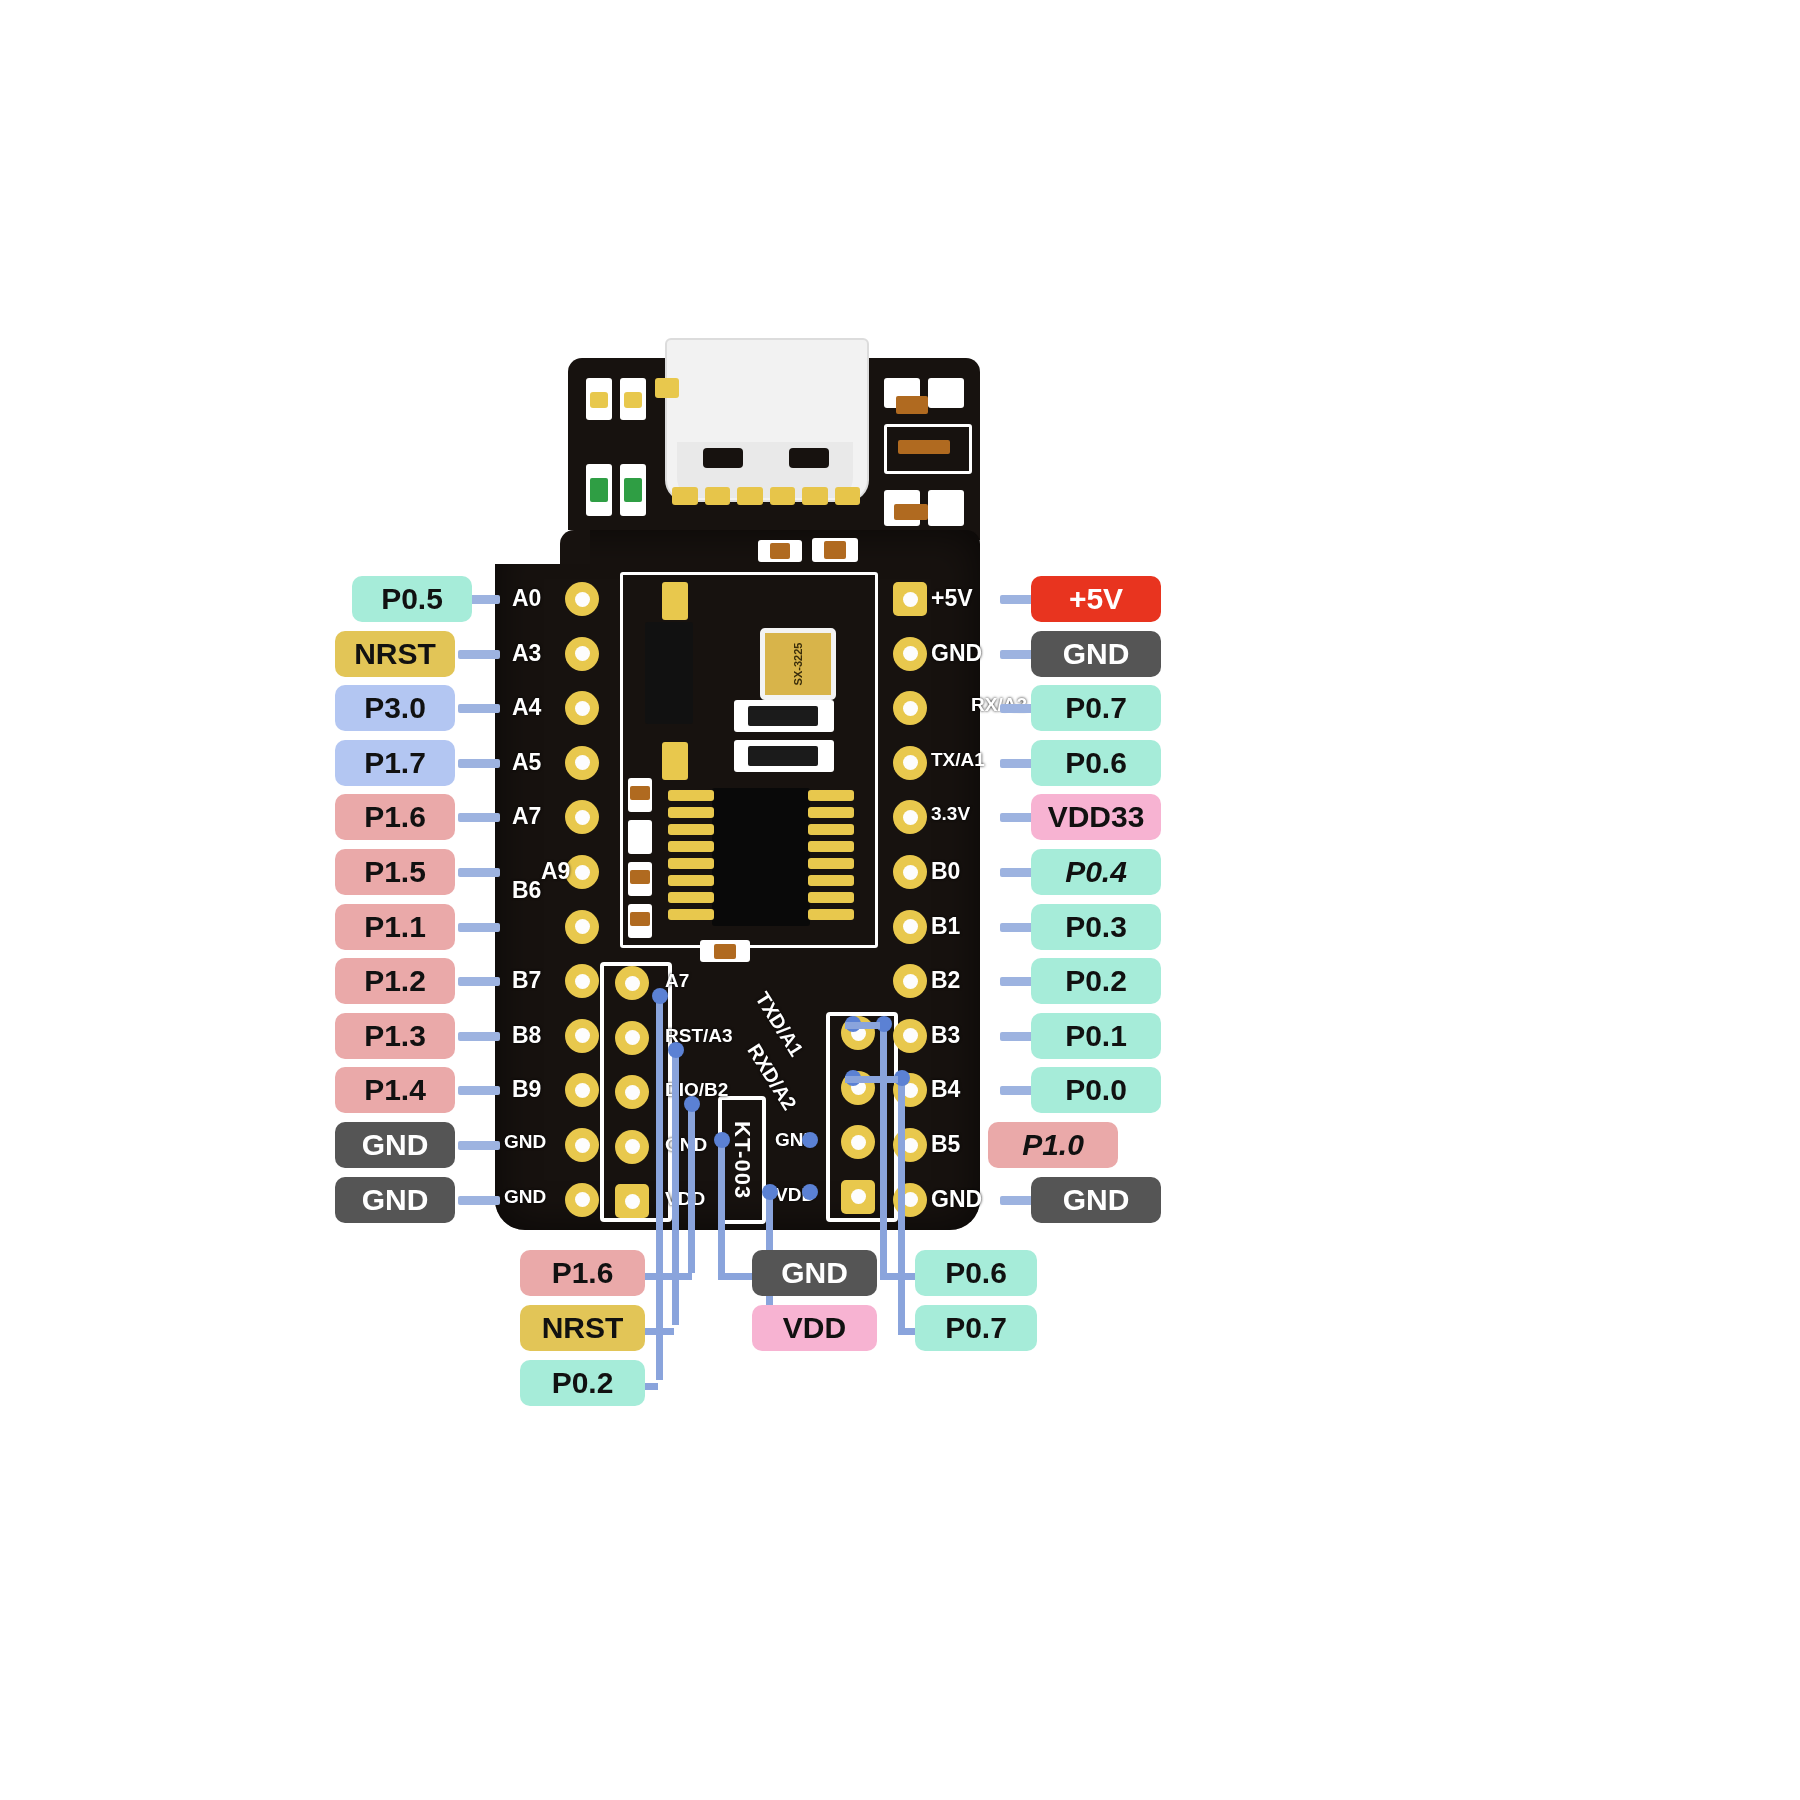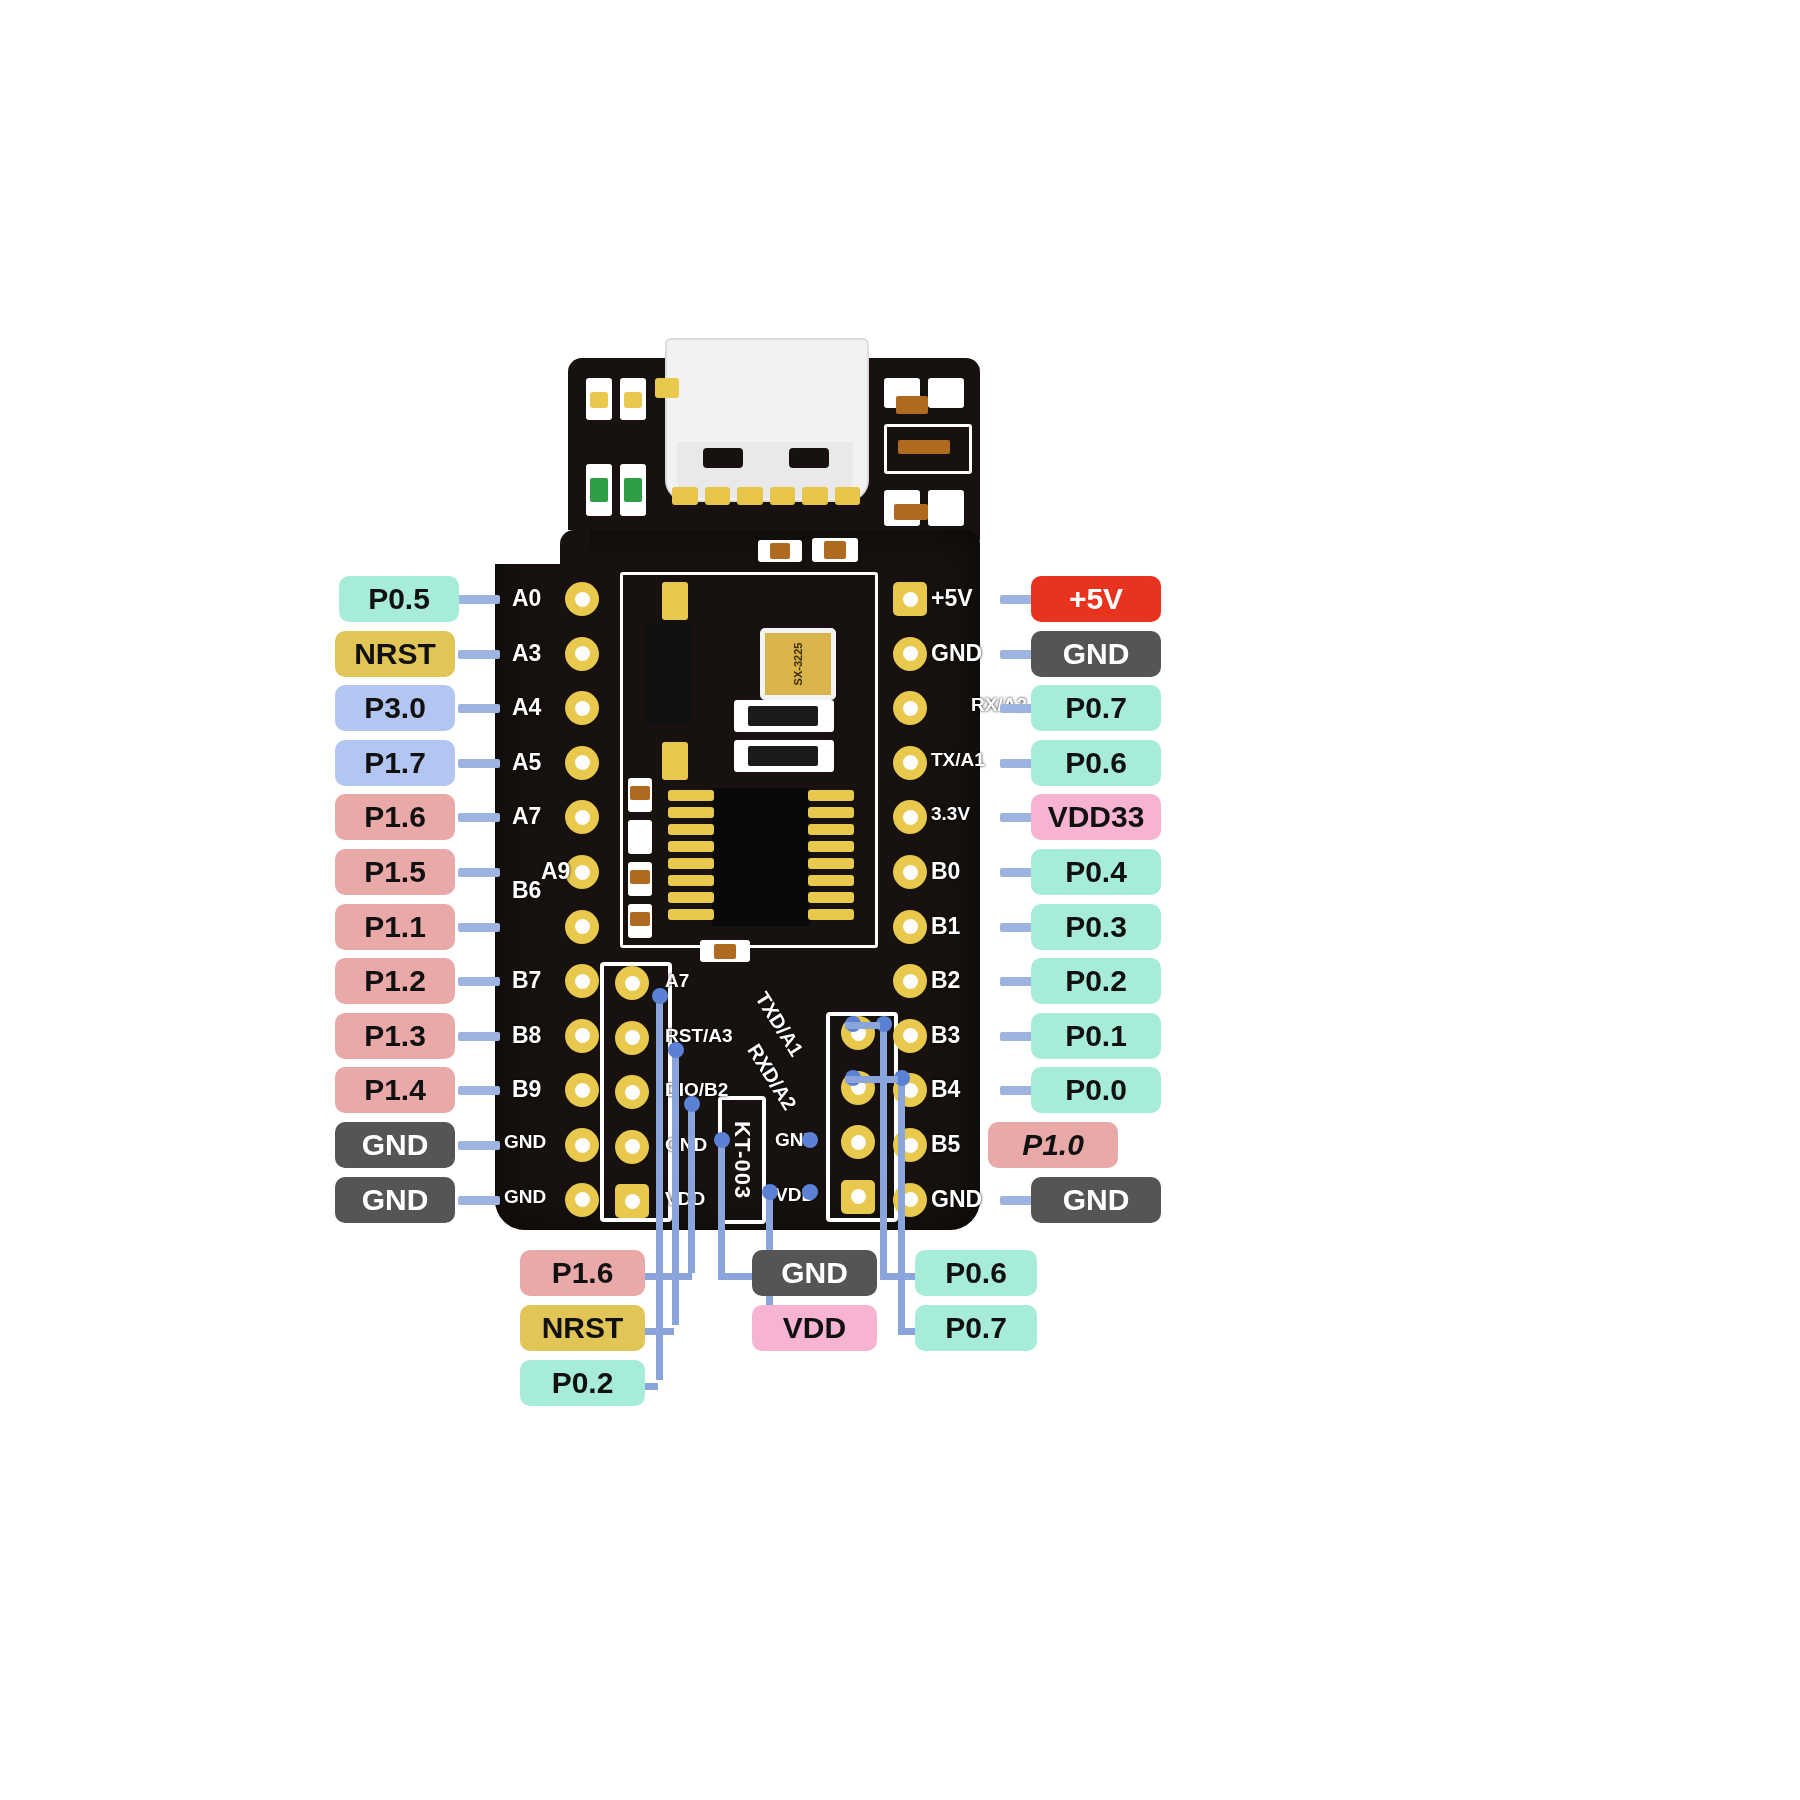--- a/index.html
+++ b/index.html
@@ -221,21 +221,21 @@
   <div class="hdrbox" style="left:600px;top:962px;width:64px;height:252px;"></div>
   <div class="hdrbox" style="left:826px;top:1012px;width:64px;height:202px;"></div>
   <div class="vertchip">
     <span>KT-003</span>
   </div>
 
   <div id="left-rail">
       <div class="hole" style="left: 565px; top: 582px;"></div>
       <div class="pinname" style="left: 512px; top: 585px;">A0</div>
       <div class="stub" style="left: 458px; top: 595px; width: 42px;"></div>
-      <div class="lbl left" style="left: 339px; top: 576px; background: rgb(166, 236, 217);">P0.5</div>
+      <div class="lbl left" style="left: 352px; top: 576px; background: rgb(166, 236, 217);">P0.5</div>
       <div class="hole" style="left: 565px; top: 636.6px;"></div>
       <div class="pinname" style="left: 512px; top: 639.6px;">A3</div>
       <div class="stub" style="left: 458px; top: 649.6px; width: 42px;"></div>
       <div class="lbl left" style="left: 335px; top: 630.6px; background: rgb(226, 197, 87);">NRST</div>
       <div class="hole" style="left: 565px; top: 691.2px;"></div>
       <div class="pinname" style="left: 512px; top: 694.2px;">A4</div>
       <div class="stub" style="left: 458px; top: 704.2px; width: 42px;"></div>
       <div class="lbl left" style="left: 335px; top: 685.2px; background: rgb(179, 198, 242);">P3.0</div>
       <div class="hole" style="left: 565px; top: 745.8px;"></div>
       <div class="pinname" style="left: 512px; top: 748.8px;">A5</div>
@@ -292,21 +292,21 @@
       <div class="pinname sm" style="left: 931px; top: 748.8px;">TX/A1</div>
       <div class="stub" style="left: 1000px; top: 758.8px; width: 42px;"></div>
       <div class="lbl right" style="left: 1031px; top: 739.8px; background: rgb(166, 236, 217);">P0.6</div>
       <div class="hole" style="left: 893px; top: 800.4px;"></div>
       <div class="pinname sm" style="left: 931px; top: 803.4px;">3.3V</div>
       <div class="stub" style="left: 1000px; top: 813.4px; width: 42px;"></div>
       <div class="lbl right" style="left: 1031px; top: 794.4px; background: rgb(247, 179, 210);">VDD33</div>
       <div class="hole" style="left: 893px; top: 855px;"></div>
       <div class="pinname" style="left: 931px; top: 858px;">B0</div>
       <div class="stub" style="left: 1000px; top: 868px; width: 42px;"></div>
-      <div class="lbl right" style="left: 1031px; top: 849px; background: rgb(166, 236, 217);">P0.4</div>
+      <div class="lbl right" style="left: 1031px; top: 849px; background: rgb(166, 236, 217); font-style: italic;">P0.4</div>
       <div class="hole" style="left: 893px; top: 909.6px;"></div>
       <div class="pinname" style="left: 931px; top: 912.6px;">B1</div>
       <div class="stub" style="left: 1000px; top: 922.6px; width: 42px;"></div>
       <div class="lbl right" style="left: 1031px; top: 903.6px; background: rgb(166, 236, 217);">P0.3</div>
       <div class="hole" style="left: 893px; top: 964.2px;"></div>
       <div class="pinname" style="left: 931px; top: 967.2px;">B2</div>
       <div class="stub" style="left: 1000px; top: 977.2px; width: 42px;"></div>
       <div class="lbl right" style="left: 1031px; top: 958.2px; background: rgb(166, 236, 217);">P0.2</div>
       <div class="hole" style="left: 893px; top: 1018.8px;"></div>
       <div class="pinname" style="left: 931px; top: 1021.8px;">B3</div>

